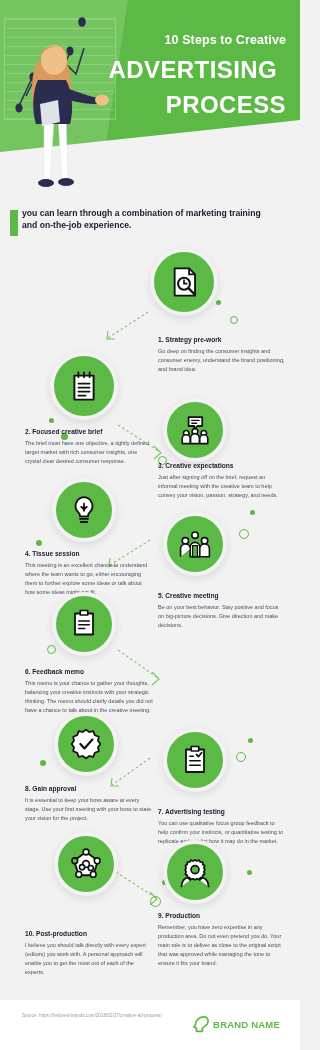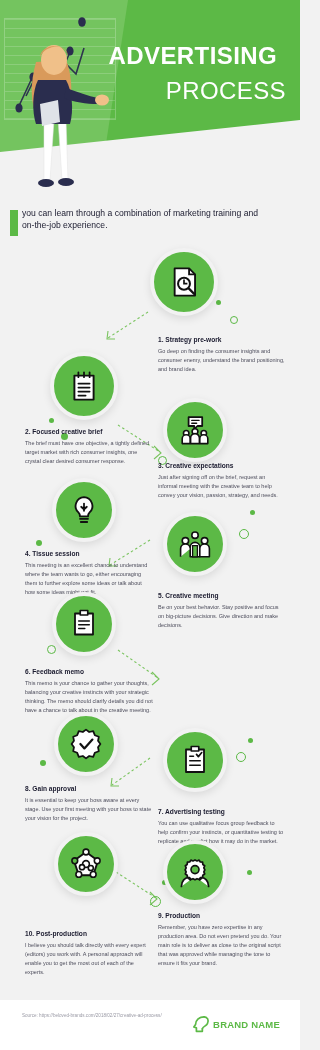--- a/index.html
+++ b/index.html
@@ -31,28 +31,28 @@
   }
   .hdr-chartbox:before{
     content:"";position:absolute;left:0;top:0;width:100%;height:100%;
     background:
       repeating-linear-gradient(to bottom,rgba(255,255,255,.35) 0 1px,transparent 1px 9px);
   }
   .hdr-svg{position:absolute;left:0;top:0;}
   .hdr-text{position:absolute;right:14px;top:34px;width:205px;text-align:right;color:#fff;}
   .hdr-kicker{font-size:12.5px;font-weight:bold;letter-spacing:.1px;margin:0 0 5px 0;line-height:1.1;}
   .hdr-title1{font-size:24px;font-weight:bold;letter-spacing:.4px;line-height:1.08;margin:9px;}
-  .hdr-title2{font-size:24px;font-weight:normal;letter-spacing:.4px;line-height:1.08;margin:2px 0 15px 0;}
+  .hdr-title2{font-size:24px;font-weight:bold;letter-spacing:.4px;line-height:1.08;margin:2px 0 15px 0;}
 
   
   .sub-wrap{position:absolute;left:0;top:207px;width:300px;}
   .sub-bar{position:absolute;left:10px;top:3px;width:8px;height:26px;background:#5cb946;}
   .sub-text{
     position:absolute;left:22px;top:0px;width:250px;
-    font-size:8.6px;font-weight:normal;color:#1b1b2f;line-height:1.45;
+    font-size:8.6px;font-weight:bold;color:#1b1b2f;line-height:1.45;
   }
 
   
   .flow{position:absolute;left:0;top:240px;width:300px;height:740px;}
 
   .circle{
     position:absolute;border-radius:50%;background:#5cb946;
     display:flex;align-items:center;justify-content:center;
     box-shadow:0 3px 9px rgba(0,0,0,.10);
     border:4px solid #f2f2f2;
@@ -113,20 +113,21 @@
       <path d="M66 88 C78 92 88 96 98 98 L98 104 C86 104 74 102 64 98 Z" fill="#2a2d4e"></path>
       <ellipse cx="102" cy="100" rx="7" ry="5.5" fill="#f0c089"></ellipse>
 
       <ellipse cx="54" cy="60" rx="13" ry="15" fill="#f0c089"></ellipse>
       <path d="M40 58 C40 42 70 42 68 58 C68 48 58 44 50 48 C44 50 41 54 40 58 Z" fill="#d99a5b"></path>
 
       <path d="M40 104 L58 100 L60 122 L42 126 Z" fill="#dfe2e8"></path>
     </svg>
 
     <div class="hdr-text">
+      <p class="hdr-kicker">10 Steps to Creative</p>
       <p class="hdr-title1">ADVERTISING</p>
       <p class="hdr-title2">PROCESS</p>
     </div>
   </div>
 
   <div class="sub-wrap">
     <div class="sub-bar"></div>
     <div class="sub-text">you can learn through a combination of marketing training and on-the-job experience.</div>
   </div>
 

